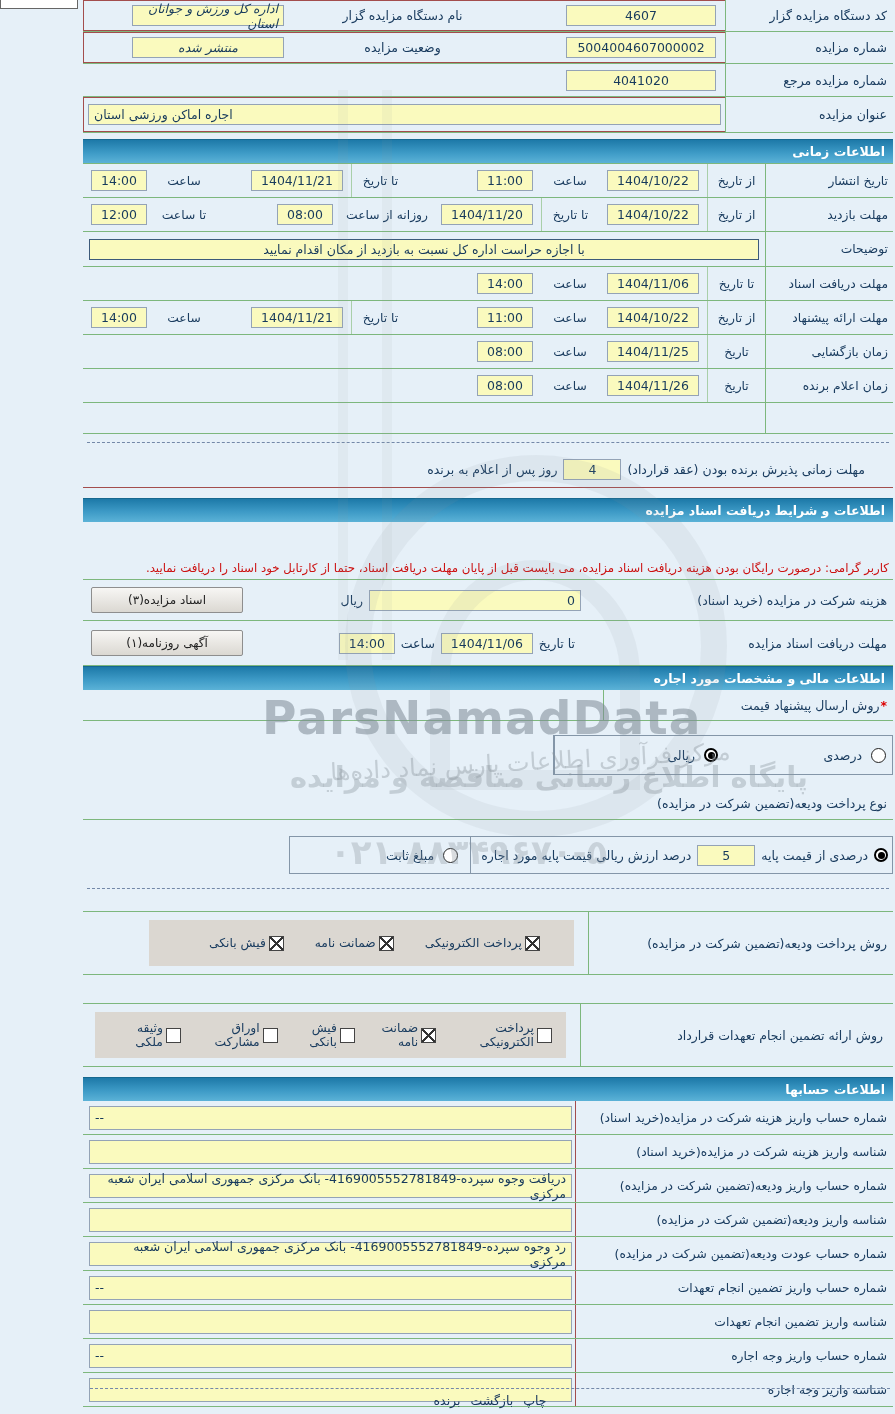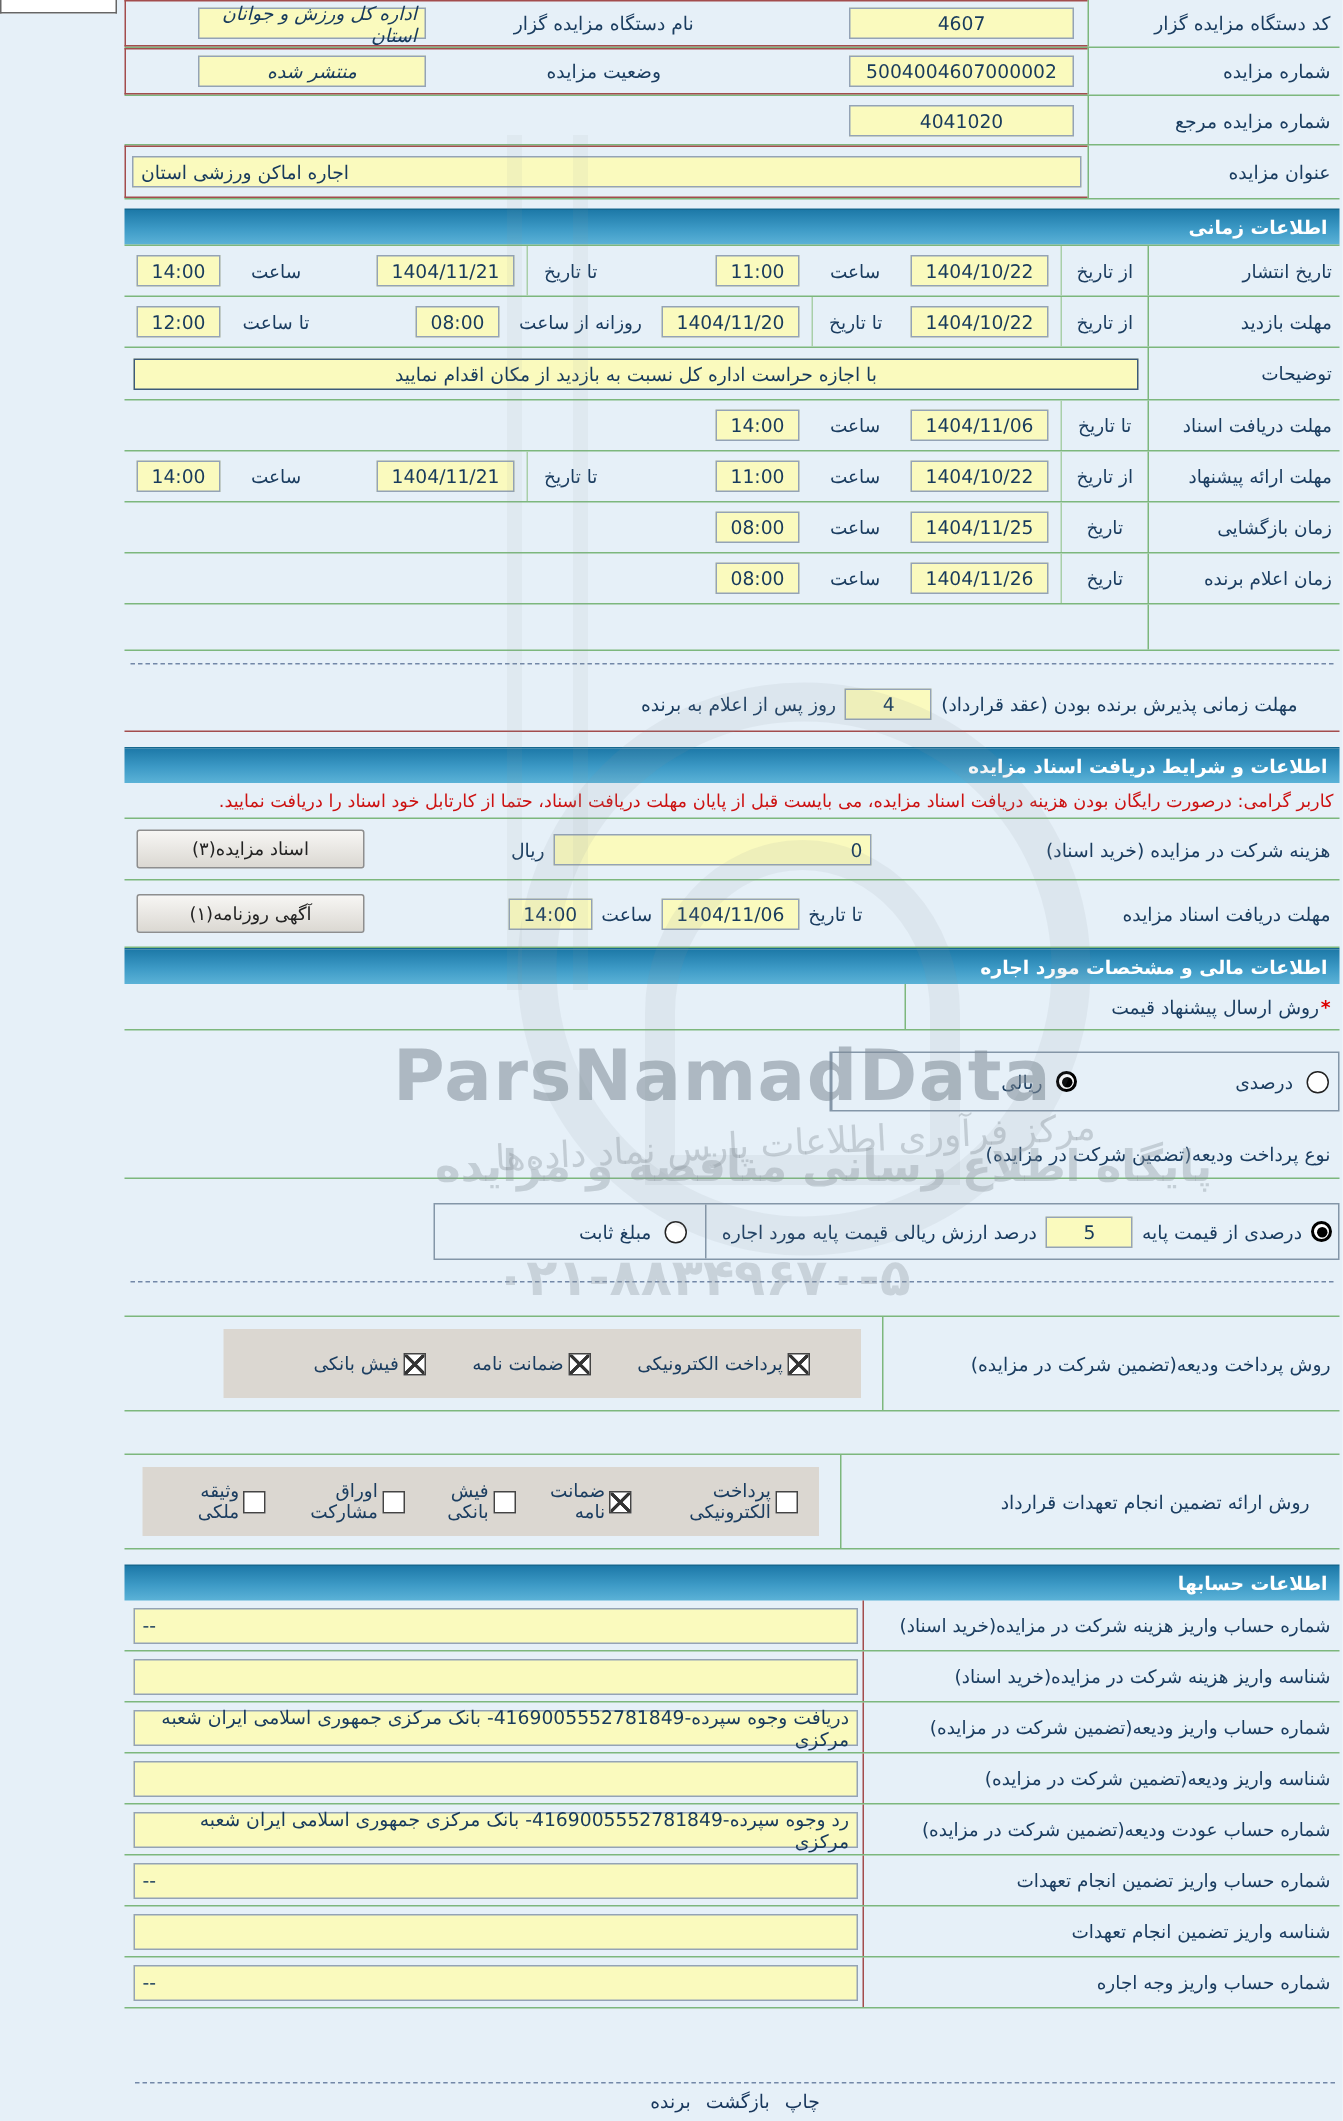--- a/index.html
+++ b/index.html
@@ -32,21 +32,21 @@
   .ttrow{display:flex;align-items:center;height:33px;border-top:1px solid #7db77d;}
   .tlbl{width:128px;padding:0 5px;font-size:12.3px;display:flex;align-items:center;height:100%;
         box-sizing:border-box;border-left:1px solid #7db77d;}
   .tsub{width:58px;font-size:12.3px;display:flex;align-items:center;justify-content:center;height:100%;
         box-sizing:border-box;border-left:1px solid #a9cfa9;}
   .tsub.w92{width:92px;}
   .tfield{margin:0 8px;}
   .lastpair{display:flex;align-items:center;margin-right:auto;}
   
   .dashes{border-top:1px dashed #7388a8;height:0;}
-  .warning{color:#cc1111;font-size:11.8px;padding:5px 4px 4px;}
+  .warning{color:#cc1111;font-size:11.8px;padding:5px 4px 4px;margin-top:34px;}
   .btn{width:150px;height:24px;background:linear-gradient(#f7f6f4,#dbd8d2);border:1px solid #8e8e8e;
        border-radius:2px;font-size:12px;color:#222;display:flex;align-items:center;justify-content:center;
        margin-right:auto;margin-left:8px;}
   .cb{width:13px;height:13px;border:1px solid #444;background:#fff;display:inline-block;flex:none;}
   .cb.checked{background:
       linear-gradient(45deg,transparent 43%,#333 45%,#333 55%,transparent 57%),
       linear-gradient(-45deg,transparent 43%,#333 45%,#333 55%,transparent 57%),#fff;}
   .radio{width:13px;height:13px;border:1px solid #222;border-radius:50%;background:#fff;
          display:inline-flex;align-items:center;justify-content:center;flex:none;}
   .radio.checked{border:2px solid #000;width:14px;height:14px;box-sizing:border-box;}
@@ -324,21 +324,21 @@
           <span>ضمانت نامه</span>
         </div>
         <div class="opt">
           <span class="cb checked"></span>
           <span>فیش بانکی</span>
         </div>
       </div>
     </div>
 
     <div class="row" style="margin-top:28px;align-items:stretch;border-top:1px solid #7db77d;border-bottom:1px solid #7db77d;">
-      <div class="lbl" style="width:292px;border-left:1px solid #7db77d;padding:14px 20px;">روش ارائه تضمین انجام تعهدات قرارداد</div>
+      <div class="lbl" style="width:292px;border-left:1px solid #7db77d;padding:14px 10px;">روش ارائه تضمین انجام تعهدات قرارداد</div>
       <div class="graybox" style="flex:1;margin:8px 14px 8px 12px;gap:6px;">
         <div class="opt">
           <span class="cb"></span>
           <span>پرداخت الکترونیکی</span>
         </div>
         <div class="opt">
           <span class="cb checked"></span>
           <span>ضمانت نامه</span>
         </div>
         <div class="opt">
@@ -397,20 +397,26 @@
       <div class="arow">
         <div class="albl">شناسه واریز تضمین انجام تعهدات</div>
         <div class="field afield rt">
             <span></span>
           </div>
       </div>
       <div class="arow">
         <div class="albl">شماره حساب واریز وجه اجاره</div>
         <div class="field afield rt">
             <span>--</span>
+          </div>
+      </div>
+      <div class="arow">
+        <div class="albl">شناسه واریز وجه اجاره</div>
+        <div class="field afield rt">
+            <span></span>
           </div>
       </div>
     </div>
   </div>
 
   <div class="footer">
     <span>چاپ</span>
     <span>بازگشت</span>
     <span>برنده</span>
   </div>

